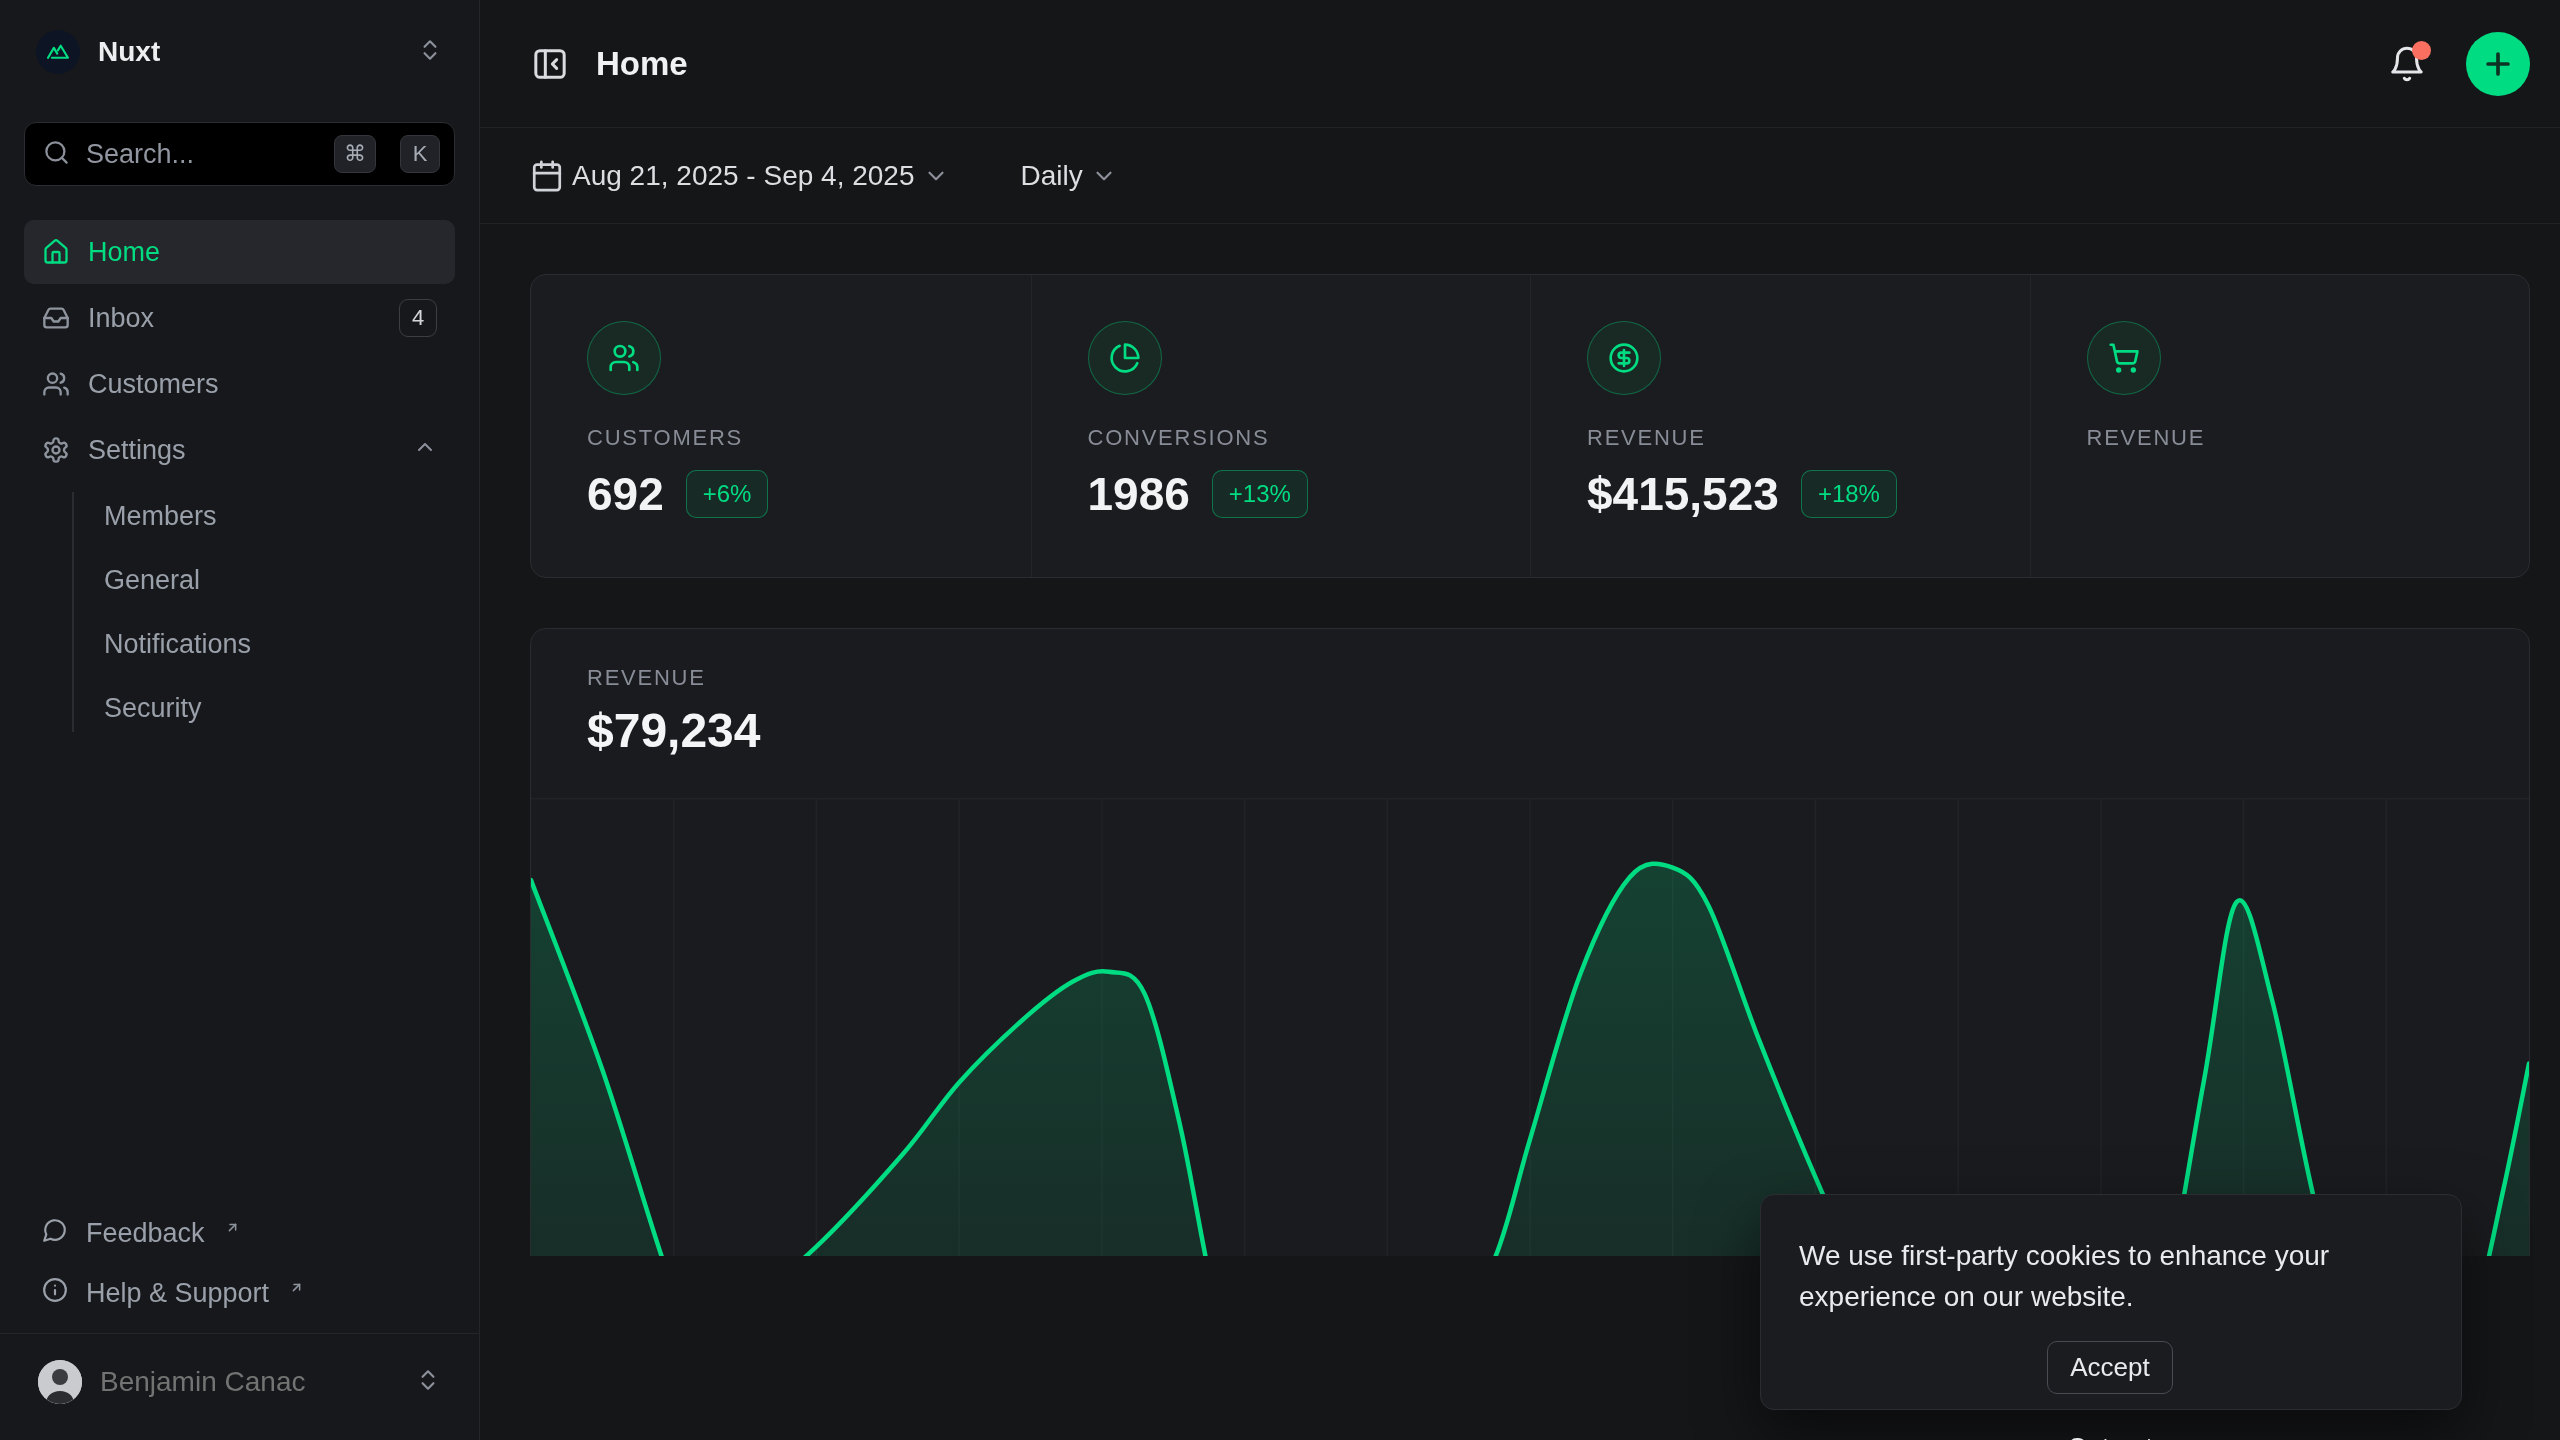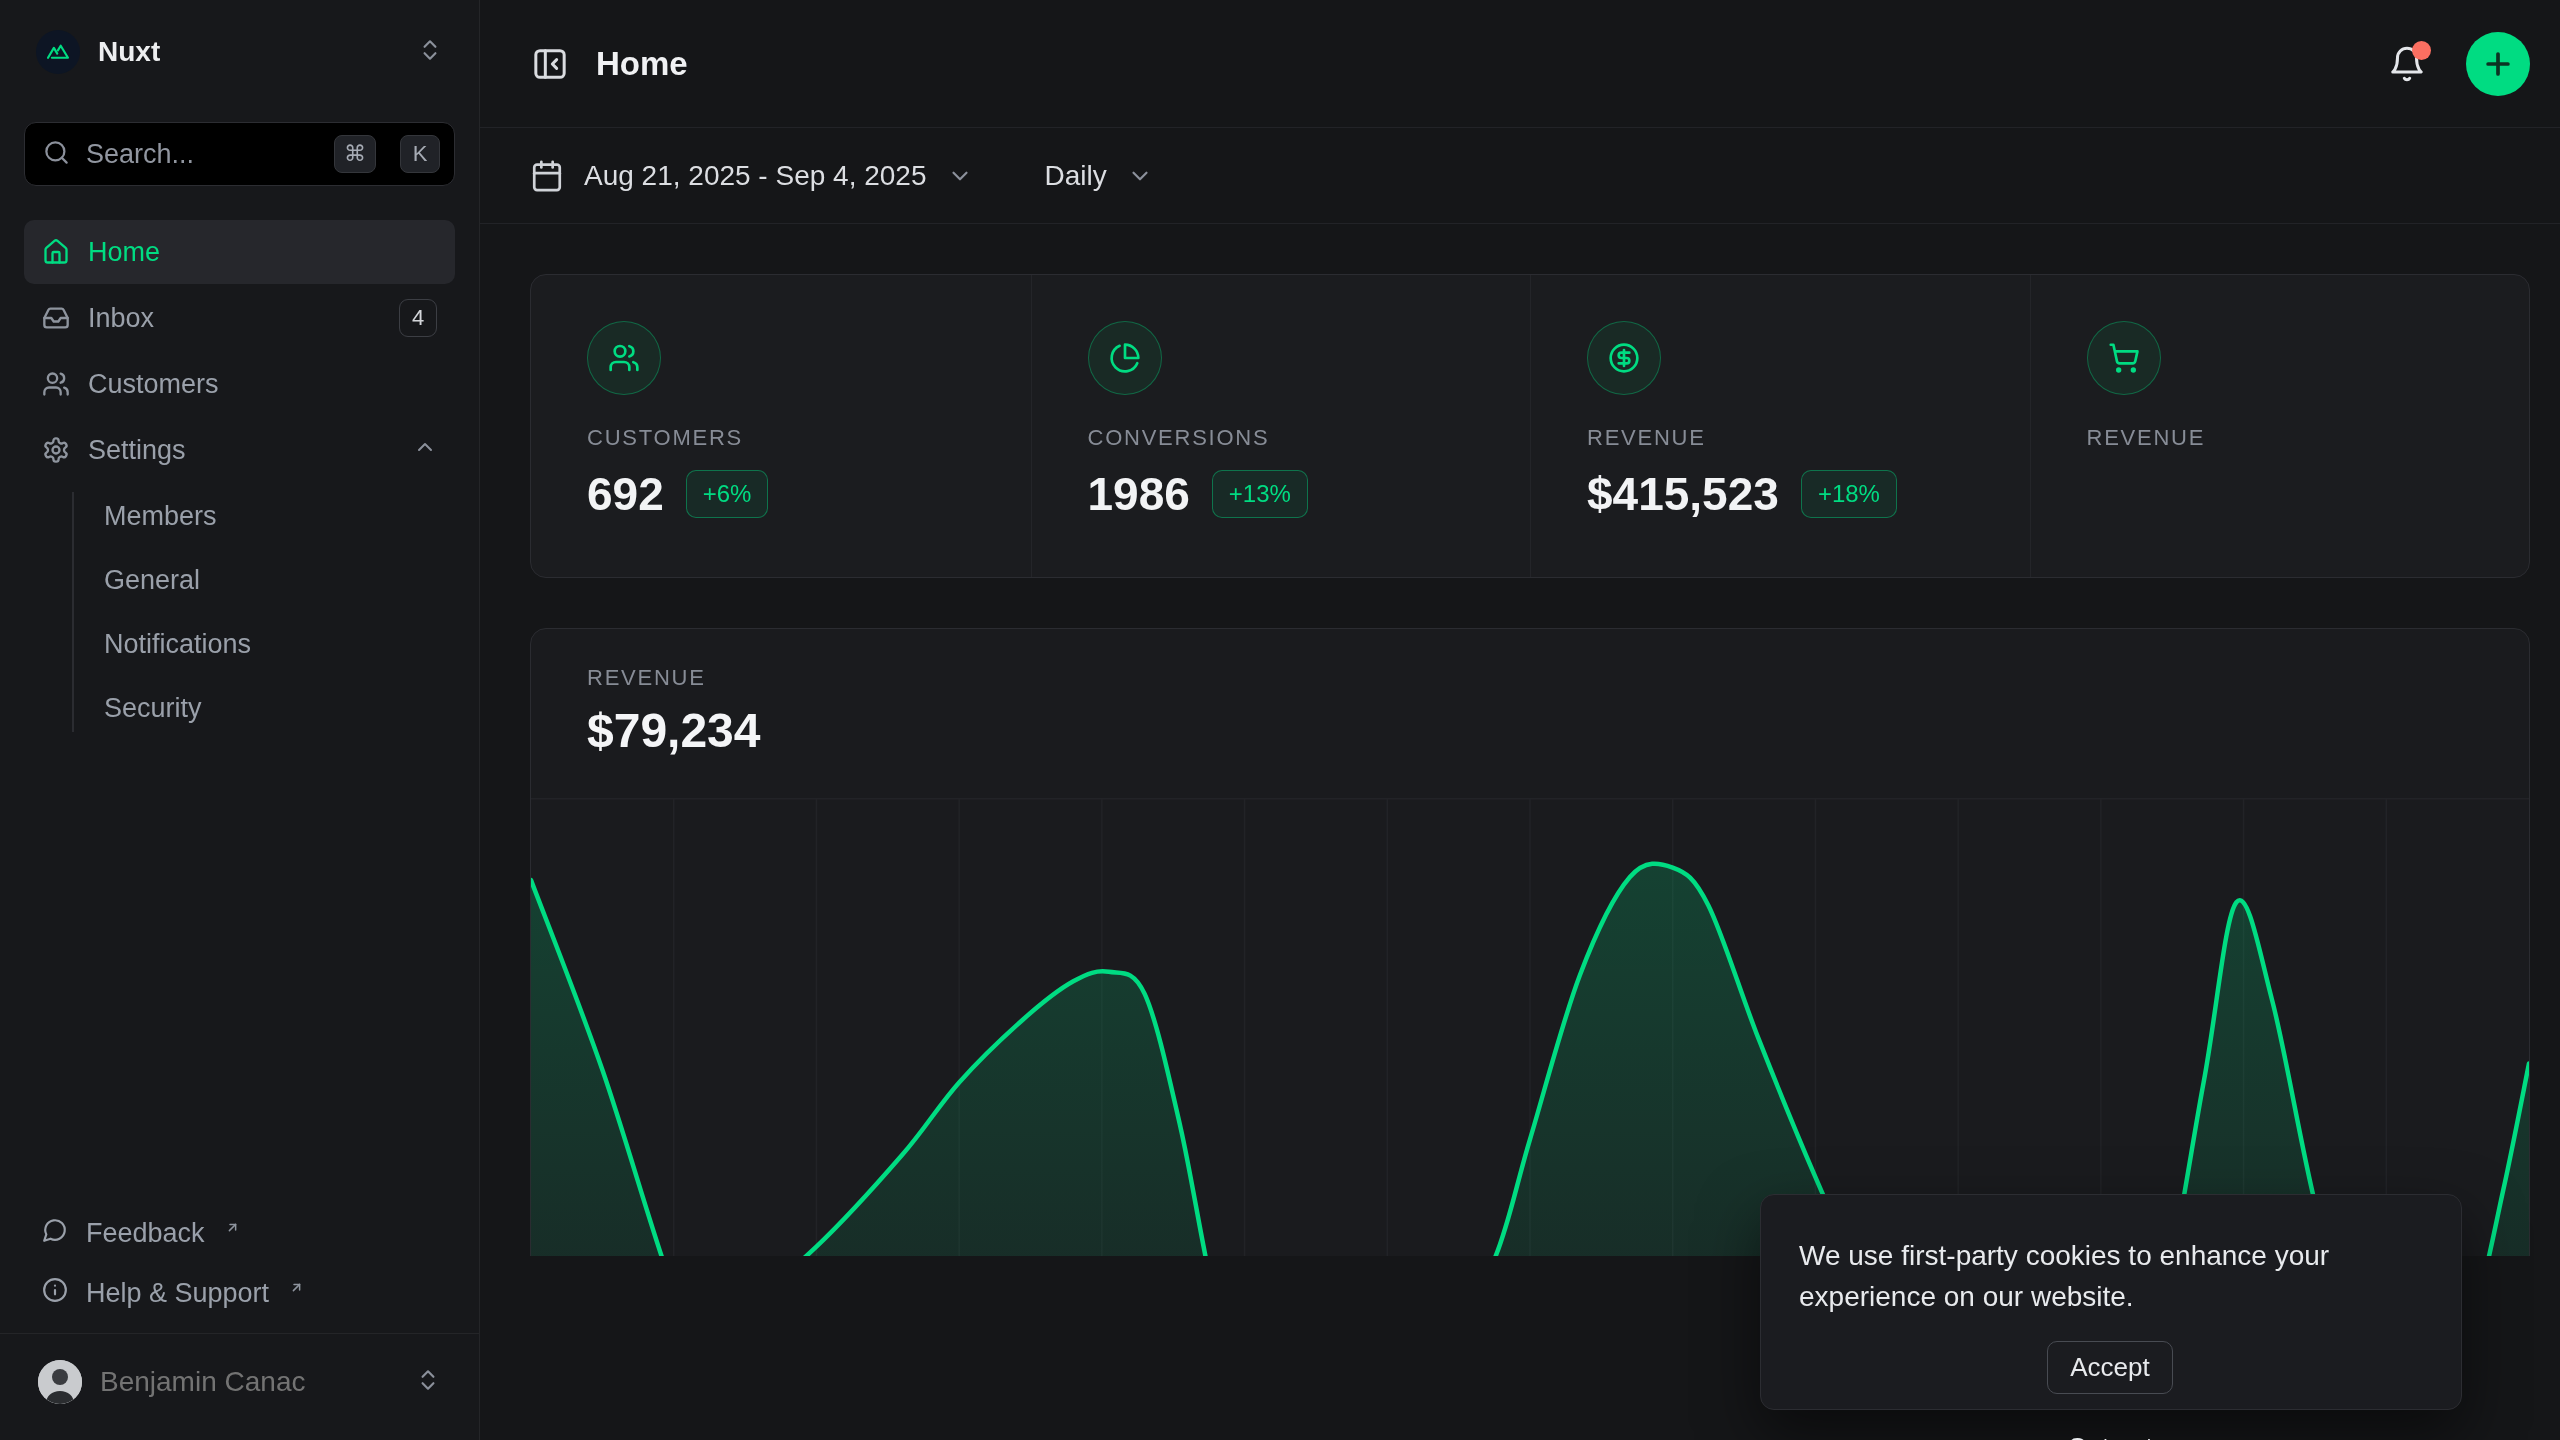--- a/index.html
+++ b/index.html
@@ -98,21 +98,21 @@
   }
   .plus-btn {
     width:64px; height:64px; border-radius:50%; border:none; cursor:pointer;
     display:flex; align-items:center; justify-content:center; color:#0c3323;
   }
   .toolbar {
     height:96px; flex:0 0 96px; border-bottom:1.5px solid #222327;
     display:flex; align-items:center; padding:0 48px 0 50px; gap:72px;
   }
   .range-picker, .granularity {
-    display:flex; align-items:center; gap:20px; cursor:pointer;
+    display:flex; align-items:center; gap:8px; cursor:pointer;
   }
   .toolbar-ic { color:#d0d3d8; display:flex; }
   .range-label, .granularity-label { font-size:28px; font-weight:500; color:#dcdee2; }
   .chev { color:#8b909b; display:flex; }
 
   .content { flex:1; padding:50px 30px 0 50px; overflow:hidden; }
 
   
   .stats-card {
     height:304px; border:1.5px solid #2b2c31; border-radius:16px; background:#1b1c1f;

